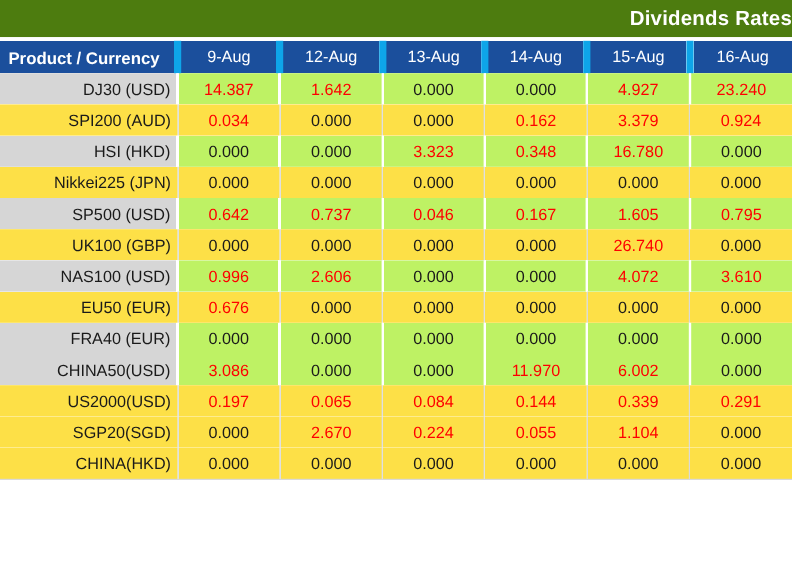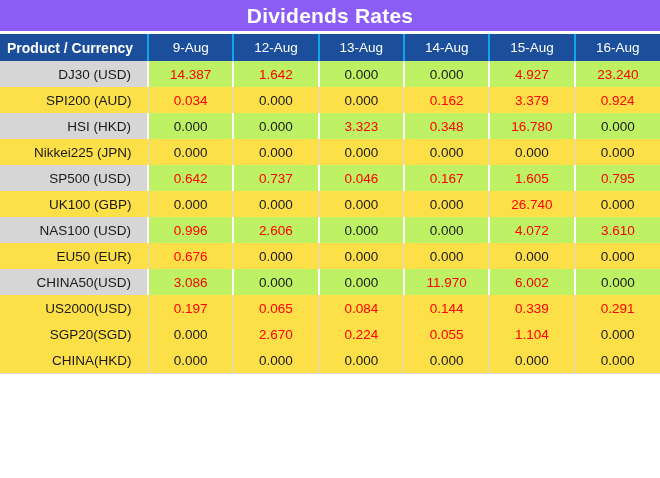--- a/index.html
+++ b/index.html
@@ -4,63 +4,63 @@
 <style>
   html, body { margin: 0; padding: 0; }
   body {
     width: 660px; height: 478px;
     background: #ffffff;
     font-family: "Liberation Sans", sans-serif;
     overflow: hidden;
   }
   .title-bar {
     height: 31px;
-    background: #8b5cf6;
+    background: #4d7c0f;
     color: #ffffff;
     font-weight: bold;
-    font-size: 21px;
-    display: flex; align-items: center; justify-content: center;
+    font-size: 17px;
+    display: flex; align-items: center; justify-content: flex-end;
     letter-spacing: 0.2px;
   }
   .title-gap { height: 3px; background: #ffffff; }
   table.rates {
     width: 660px;
     border-collapse: collapse;
     table-layout: fixed;
   }
   table.rates th, table.rates td {
     padding: 0;
     overflow: hidden;
     white-space: nowrap;
   }
   thead th {
     background: #1b4f9c;
     color: #ffffff;
     height: 27px;
     font-weight: normal;
     font-size: 13.5px;
     text-align: center;
-    border-right: 2px solid #0ea5e9;
+    border-right: 6px solid #0ea5e9;
   }
   thead th:last-child { border-right: none; }
   thead th.product-header {
     text-align: left;
     padding-left: 7px;
     font-weight: bold;
     font-size: 14px;
   }
   tbody td {
     height: 26px;
     font-size: 13.5px;
     text-align: center;
     color: #1a1a1a;
   }
   tbody td.label-cell {
     text-align: right;
-    padding-right: 16px;
+    padding-right: 5px;
   }
   tr.row-gray td { border-right: 2px solid #ffffff; }
   tr.row-gray td.label-cell { background: #d6d6d6; }
   tr.row-gray td.value-cell { background: #bef264; }
   tr.row-white td { background: #fde047; border-right: 1px solid #d9d9d9; }
   tr.row-gray td:last-child, tr.row-white td:last-child { border-right: none; }
   tbody tr:last-child td { border-bottom: 1px solid #d9d9d9; }
   td.value-red { color: #fe0000; }
 </style>
 </head>
@@ -161,20 +161,29 @@
       <tr class="row-white">
         <td class="label-cell">EU50 (EUR)</td>
         <td class="value-cell value-red">0.676</td>
         <td class="value-cell">0.000</td>
         <td class="value-cell">0.000</td>
         <td class="value-cell">0.000</td>
         <td class="value-cell">0.000</td>
         <td class="value-cell">0.000</td>
       </tr>
       <tr class="row-gray">
+        <td class="label-cell">FRA40 (EUR)</td>
+        <td class="value-cell">0.000</td>
+        <td class="value-cell">0.000</td>
+        <td class="value-cell">0.000</td>
+        <td class="value-cell">0.000</td>
+        <td class="value-cell">0.000</td>
+        <td class="value-cell">0.000</td>
+      </tr>
+      <tr class="row-gray">
         <td class="label-cell">CHINA50(USD)</td>
         <td class="value-cell value-red">3.086</td>
         <td class="value-cell">0.000</td>
         <td class="value-cell">0.000</td>
         <td class="value-cell value-red">11.970</td>
         <td class="value-cell value-red">6.002</td>
         <td class="value-cell">0.000</td>
       </tr>
       <tr class="row-white">
         <td class="label-cell">US2000(USD)</td>

